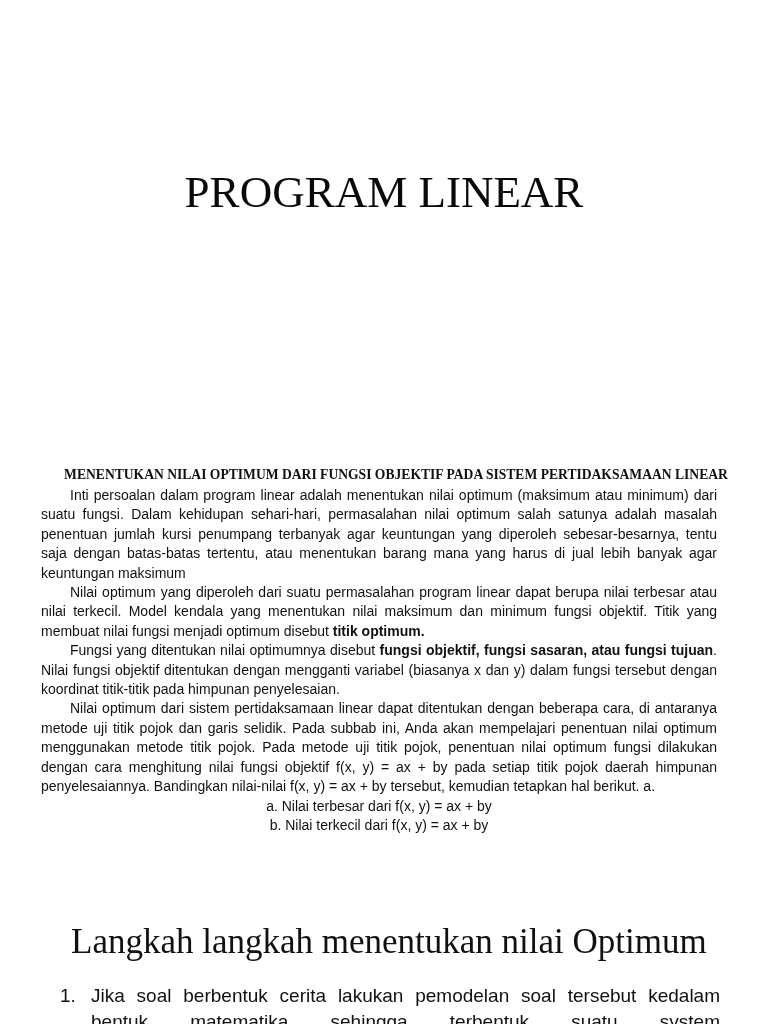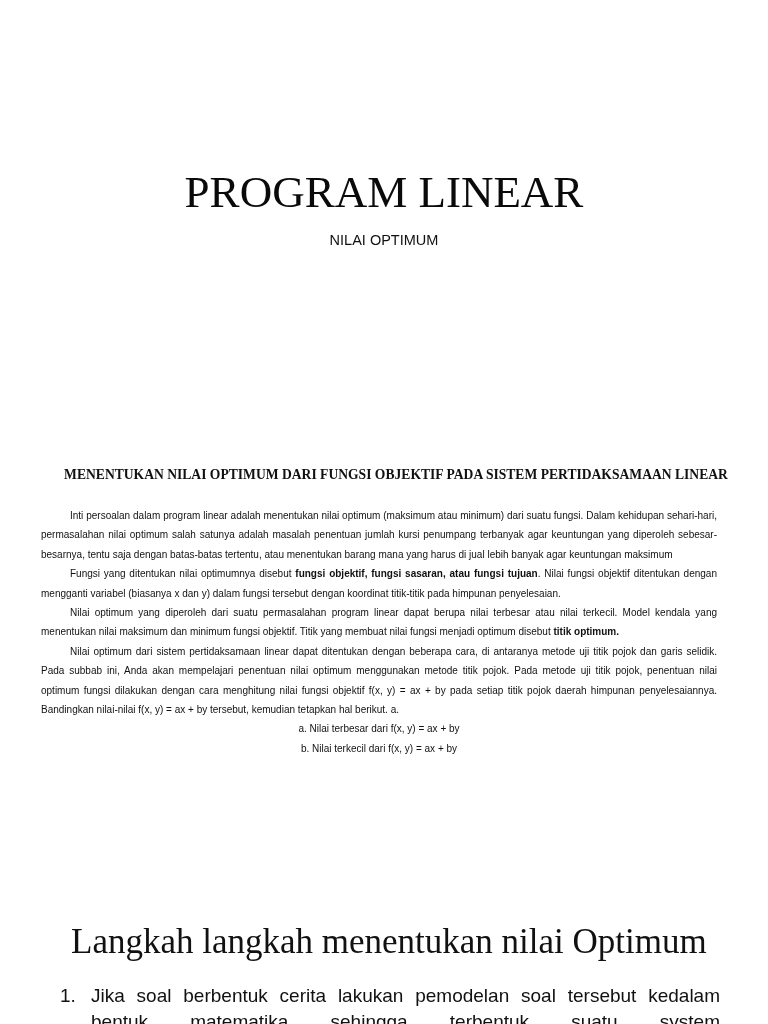--- a/index.html
+++ b/index.html
@@ -56,24 +56,24 @@
       font-weight: bold;
       font-size: 13.6px;
       line-height: 17px;
       color: #111111;
       margin: 12px;
       white-space: nowrap;
     }
     .body-text {
       position: absolute;
       left: 41px;
-      top: 506px;
+      top: 486px;
       width: 676px;
       font-family: "Liberation Sans", "DejaVu Sans", sans-serif;
-      font-size: 10px;
+      font-size: 14px;
       line-height: 19.4px;
       color: #111111;
       text-align: justify;
     }
     .body-text p {
       margin: 0;
       text-indent: 29px;
     }
     .body-text p.noindent {
       text-indent: 0;
@@ -120,28 +120,27 @@
       top: 0;
     }
   </style>
 </head>
 <body>
 
 <div class="page">
 
   <h1 class="title">PROGRAM LINEAR</h1>
 
-  <div class="subtitle">NILAI OPTIMUM</div>
 
   <h2 class="section-heading">MENENTUKAN NILAI OPTIMUM DARI FUNGSI OBJEKTIF PADA SISTEM PERTIDAKSAMAAN LINEAR</h2>
 
   <div class="body-text">
     <p>Inti persoalan dalam program linear adalah menentukan nilai optimum (maksimum atau minimum) dari suatu fungsi. Dalam kehidupan sehari-hari, permasalahan nilai optimum salah satunya adalah masalah penentuan jumlah kursi penumpang terbanyak agar keuntungan yang diperoleh sebesar-besarnya, tentu saja dengan batas-batas tertentu, atau menentukan barang mana yang harus di jual lebih banyak agar keuntungan maksimum</p>
+    <p><span>Nilai optimum yang diperoleh dari suatu permasalahan program linear dapat berupa nilai terbesar atau nilai terkecil. Model kendala yang menentukan nilai maksimum dan minimum fungsi objektif. Titik yang membuat nilai fungsi menjadi optimum disebut </span><b>titik optimum.</b></p>
     <p><span>Fungsi yang ditentukan nilai optimumnya disebut </span><b>fungsi objektif, fungsi sasaran, atau fungsi tujuan</b><span>. Nilai fungsi objektif ditentukan dengan mengganti variabel (biasanya x dan y) dalam fungsi tersebut dengan koordinat titik-titik pada himpunan penyelesaian.</span></p>
-    <p><span>Nilai optimum yang diperoleh dari suatu permasalahan program linear dapat berupa nilai terbesar atau nilai terkecil. Model kendala yang menentukan nilai maksimum dan minimum fungsi objektif. Titik yang membuat nilai fungsi menjadi optimum disebut </span><b>titik optimum.</b></p>
     <p>Nilai optimum dari sistem pertidaksamaan linear dapat ditentukan dengan beberapa cara, di antaranya metode uji titik pojok dan garis selidik. Pada subbab ini, Anda akan mempelajari penentuan nilai optimum menggunakan metode titik pojok. Pada metode uji titik pojok, penentuan nilai optimum fungsi dilakukan dengan cara menghitung nilai fungsi objektif f(x, y) = ax + by pada setiap titik pojok daerah himpunan penyelesaiannya. Bandingkan nilai-nilai f(x, y) = ax + by tersebut, kemudian tetapkan hal berikut. a.</p>
     <p class="noindent">a. Nilai terbesar dari f(x, y) = ax + by</p>
     <p class="noindent">b. Nilai terkecil dari f(x, y) = ax + by</p>
   </div>
 
   <h2 class="steps-heading">Langkah langkah menentukan nilai Optimum</h2>
 
   <ol class="steps-list">
     <li>
       <span class="num">1.</span>

